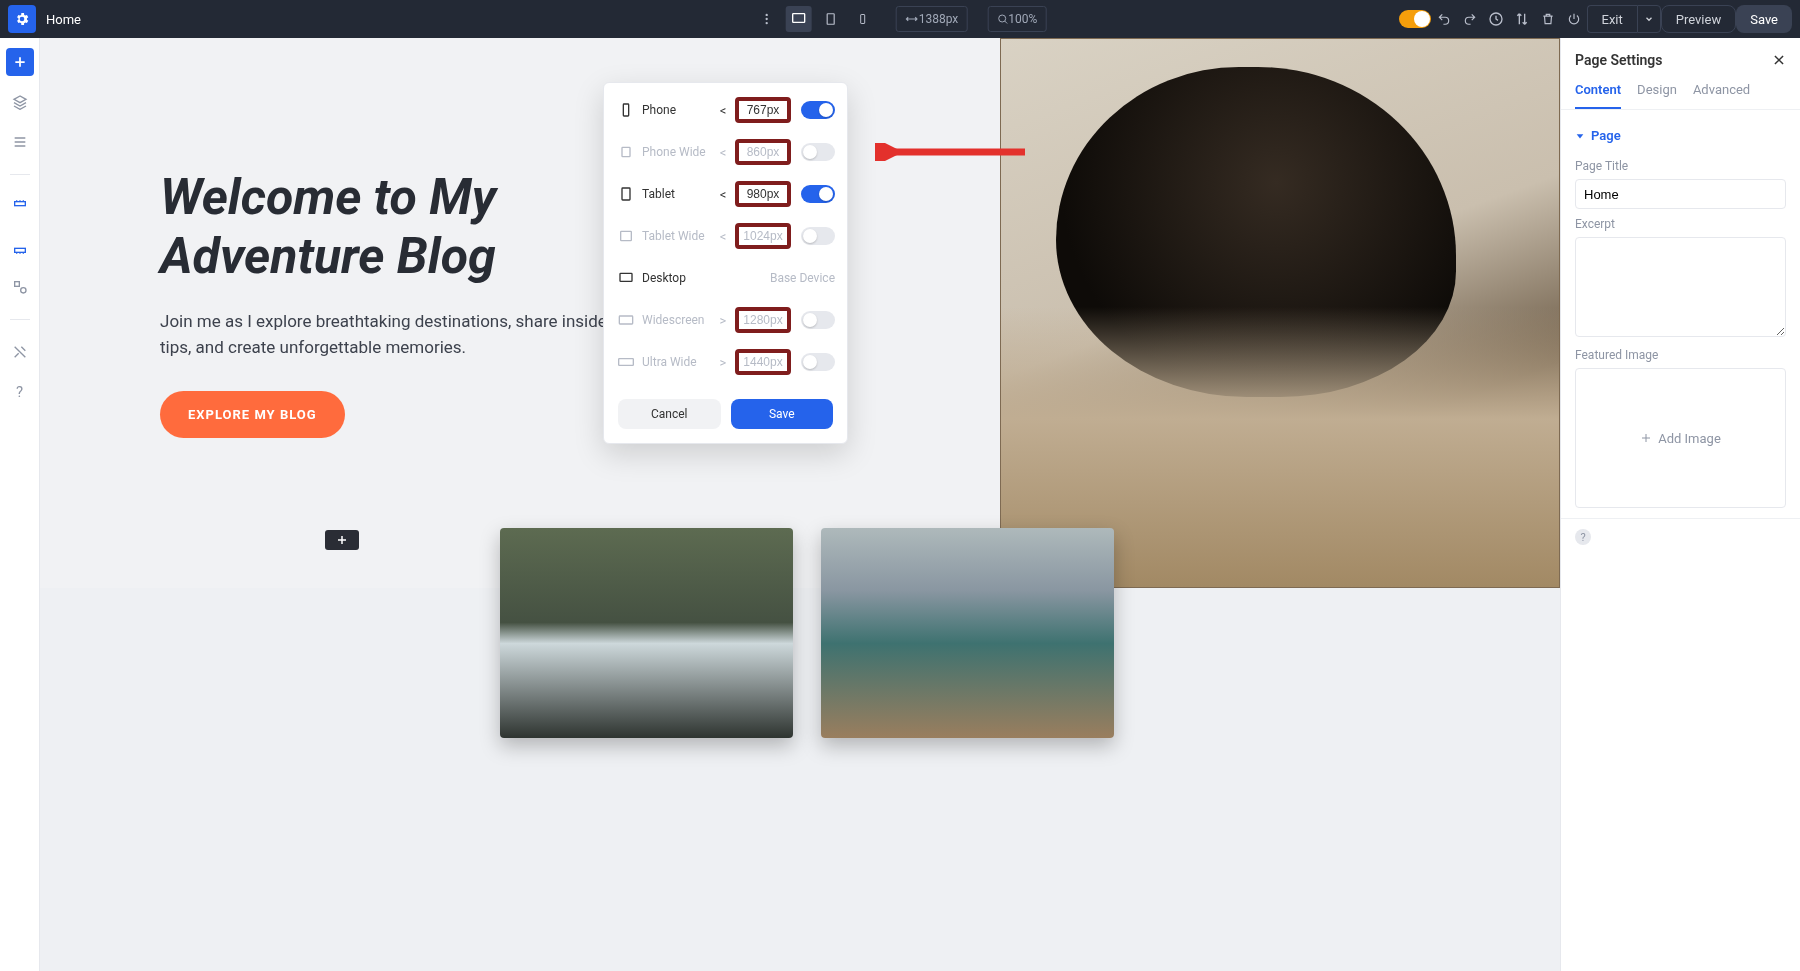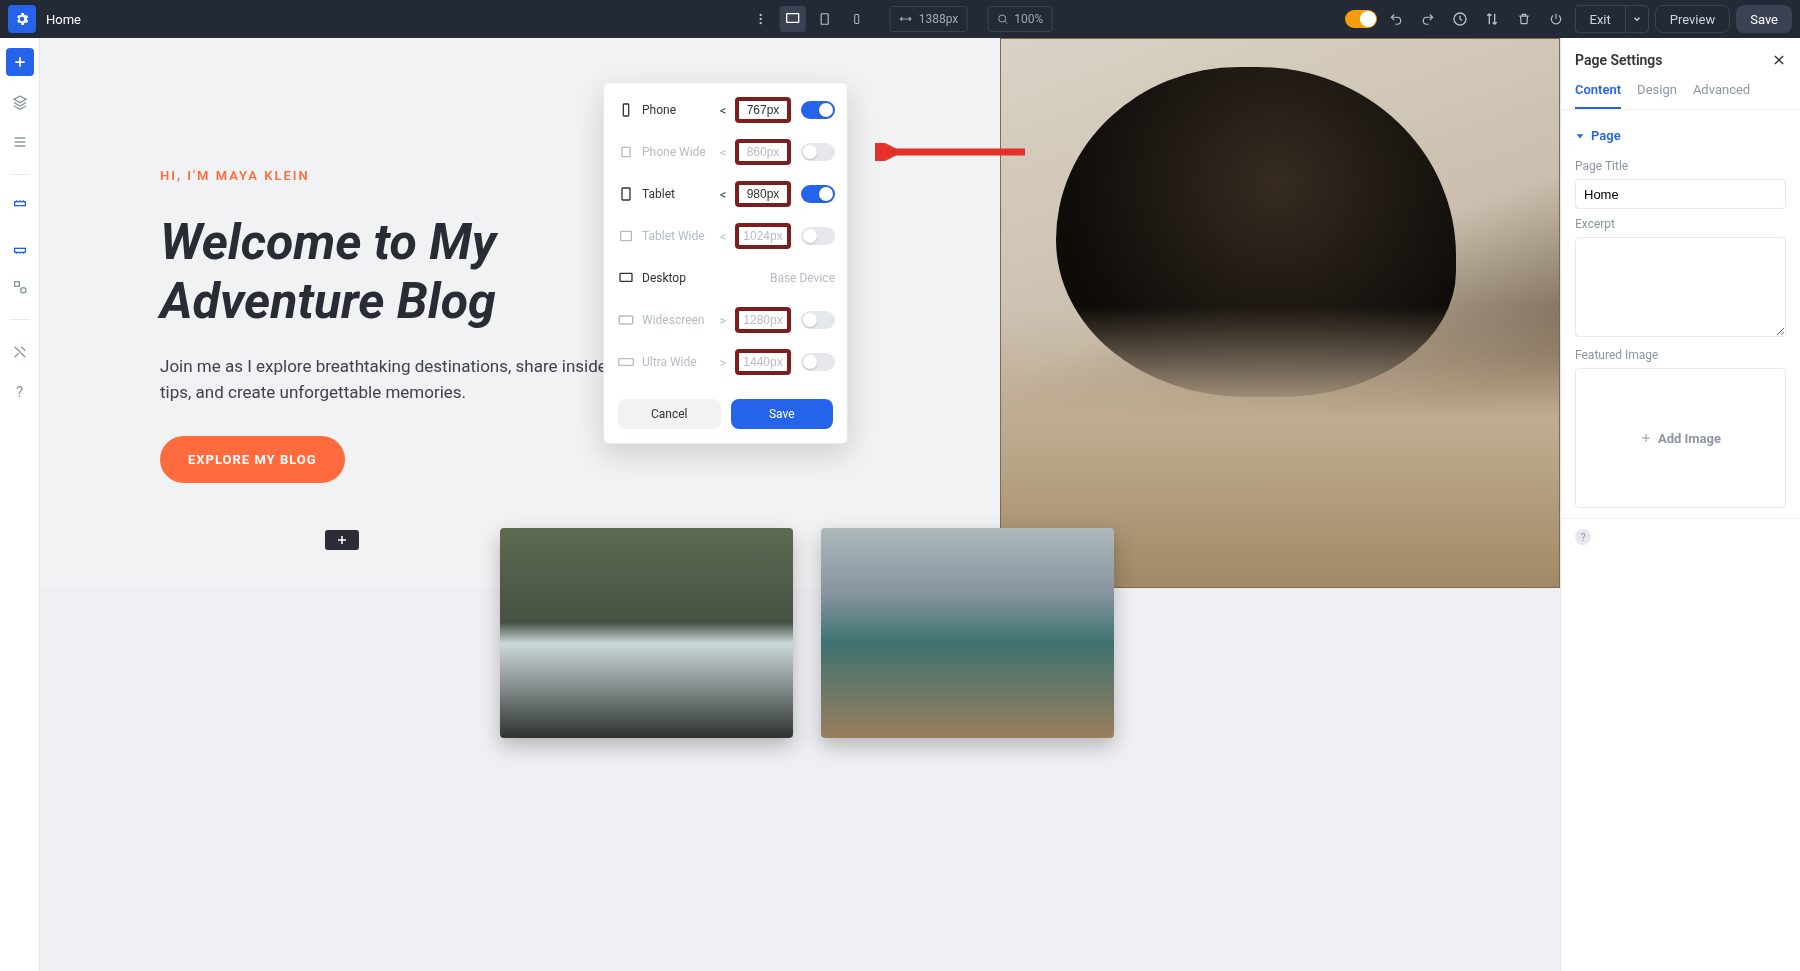--- a/index.html
+++ b/index.html
@@ -5,22 +5,22 @@
   * { box-sizing: border-box; margin: 0; padding: 0; }
   body { font-family: -apple-system, BlinkMacSystemFont, 'Segoe UI', Roboto, sans-serif; font-size: 13px; color: #333; background: #fff; overflow: hidden; }
 
   
   .topbar { height: 38px; background: #232935; display: flex; align-items: center; color: #cfd3da; padding: 0 8px; position: relative; }
   .topbar .gear-btn { width: 28px; height: 28px; background: #2563eb; border-radius: 4px; display: flex; align-items: center; justify-content: center; margin-right: 10px; }
   .topbar .page-name { color: #fff; font-size: 13px; }
   .topbar .center-tools { position: absolute; left: 50%; transform: translateX(-50%); display: flex; align-items: center; gap: 6px; }
   .topbar .icon-btn { width: 26px; height: 26px; display: flex; align-items: center; justify-content: center; color: #b9becb; border-radius: 3px; cursor: pointer; }
   .topbar .icon-btn.active { background: #3a4254; color: #fff; }
-  .topbar .dim-box { height: 26px; border: 1px solid #3a4254; border-radius: 3px; display: flex; align-items: center; padding: 0 8px; gap: 6px; color: #a0a8b7; font-size: 12px; margin-left: 14px; }
-  .topbar .right-tools { margin-left: auto; display: flex; align-items: center; gap: 6px; }
+  .topbar .dim-box { height: 26px; border: 1px solid #3a4254; border-radius: 3px; display: flex; align-items: center; padding: 0 8px; color: #a0a8b7; font-size: 12px; margin-left: 14px; }
+  .topbar .right-tools { margin-left: auto; display: flex; align-items: center; }
   .topbar .toggle-pill { width: 32px; height: 18px; border-radius: 9px; background: #f59e0b; position: relative; }
   .topbar .toggle-pill::after { content:''; position:absolute; right:1px; top:1px; width:16px; height:16px; background:#fff; border-radius:50%; }
   .topbar .btn { height: 28px; padding: 0 14px; border-radius: 8px; display: flex; align-items: center; font-size: 13px; cursor: pointer; }
   .topbar .btn.ghost { border: 1px solid #3a4254; color: #cfd3da; }
   .topbar .btn.ghost.split { border-right: none; border-radius: 4px 0 0 4px; }
   .topbar .btn.ghost.caret { border-left: 1px solid #3a4254; border-radius: 0 4px 4px 0; padding: 0 6px; }
   .topbar .btn.dark { background: #3a4254; color: #fff; }
 
   
   .leftbar { position: absolute; top: 38px; left: 0; width: 40px; bottom: 0; background: #fff; border-right: 1px solid #e6e8ed; display: flex; flex-direction: column; align-items: center; padding-top: 10px; gap: 12px; }
@@ -79,21 +79,21 @@
   .panel .p-close { font-size: 16px; cursor:pointer; }
   .panel .tabs { display:flex; gap: 16px; padding: 0 14px; border-bottom: 1px solid #eef0f3; }
   .panel .tab { padding: 6px 0 10px; font-size: 13px; color:#8e95a4; cursor:pointer; border-bottom: 2px solid transparent; }
   .panel .tab.active { color:#2563eb; border-bottom-color:#2563eb; font-weight:600; }
   .panel .sect { padding: 10px 14px; border-bottom: 1px solid #eef0f3; }
   .panel .sect-h { display:flex; align-items:center; gap:6px; color:#2563eb; font-size:13px; font-weight:600; padding: 8px 0; cursor:pointer; }
   .panel .sect-h.collapsed { color:#333; }
   .panel .fld-label { font-size:12px; color:#8e95a4; margin: 8px 0 6px; }
   .panel .fld-input { width:100%; height:30px; border:1px solid #e6e8ed; border-radius:4px; padding:0 8px; font-size:13px; }
   .panel .fld-textarea { width:100%; height:100px; border:1px solid #e6e8ed; border-radius:4px; padding:6px 8px; font-size:13px; resize:vertical; }
-  .panel .img-drop { width:100%; height:140px; border:1px solid #e6e8ed; border-radius:4px; display:flex; align-items:center; justify-content:center; color:#8e95a4; font-size:13px; gap:6px; cursor:pointer;font-weight:bold; }
+  .panel .img-drop { width:100%; height:140px; border:1px solid #e6e8ed; border-radius:4px; display:flex; align-items:center; justify-content:center; color:#8e95a4; font-size:13px; gap:6px; cursor:pointer; }
   .panel .help-dot { width:16px; height:16px; border-radius:50%; background:#e6e8ed; color:#8e95a4; display:flex; align-items:center; justify-content:center; font-size:11px; margin: 10px 14px; }
 
   
   svg { display:block; }
 </style>
 </head>
 <body>
 
 <div class="topbar">
   <div class="gear-btn">
@@ -230,21 +230,20 @@
     </div>
   <div class="side-btn">
       <span style="font-size:15px;">?</span>
     </div>
 </div>
 
 <div class="canvas">
   <div class="hero-box">
     <div class="hero-image"></div>
     <div class="hero-text">
-      <div class="eyebrow">HI, I'M MAYA KLEIN</div>
       <div class="headline">Welcome to My Adventure Blog</div>
       <div class="subhead">Join me as I explore breathtaking destinations, share insider tips, and create unforgettable memories.</div>
       <div class="cta">EXPLORE MY BLOG</div>
     </div>
     <div class="add-chip">
       <svg width="12" height="12" viewBox="0 0 24 24" fill="none" stroke="#fff" stroke-width="3">
           <path d="M12 4v16M4 12h16"></path>
         </svg>
     </div>
   </div>

